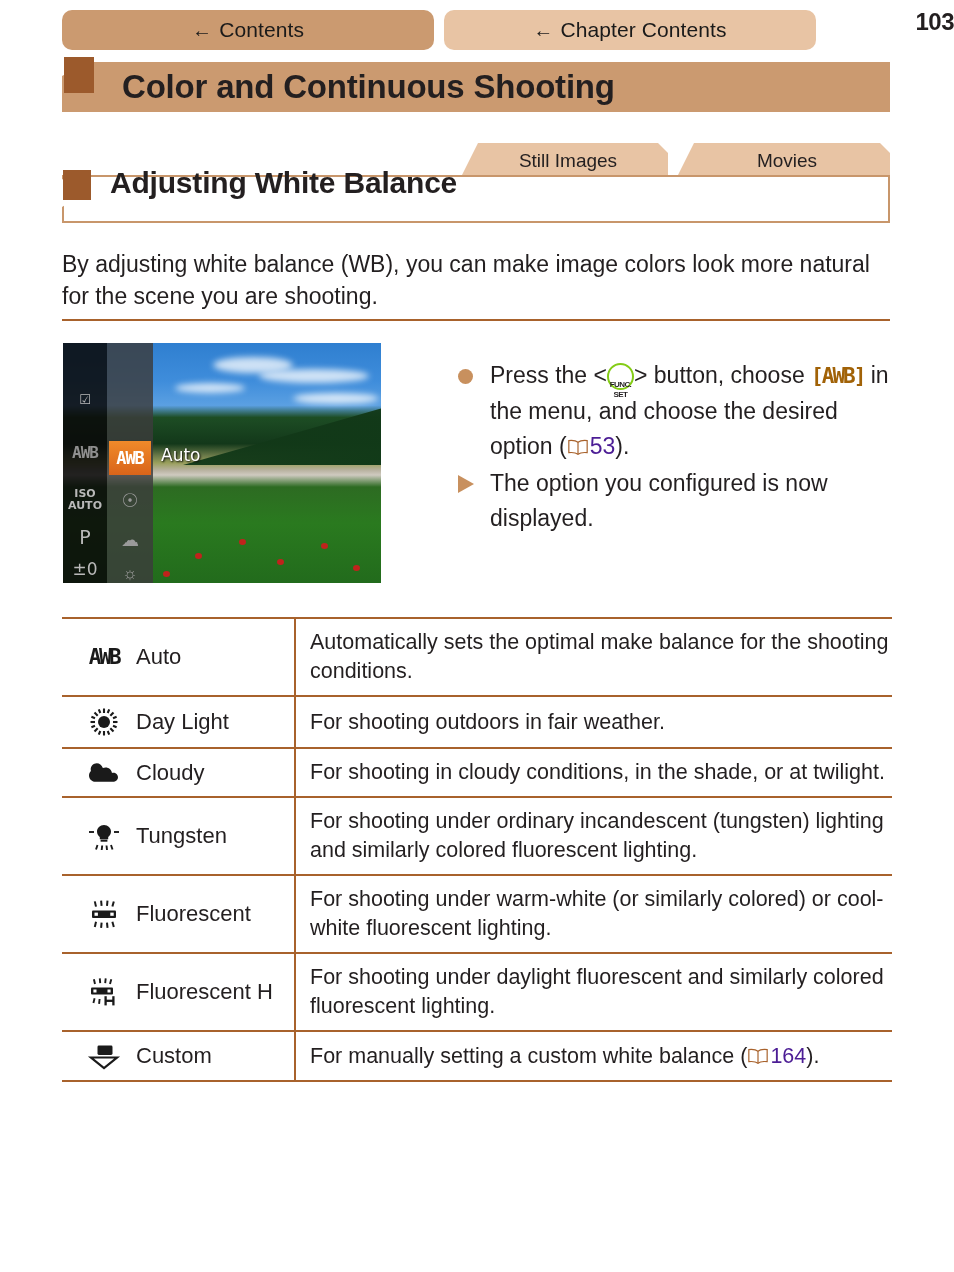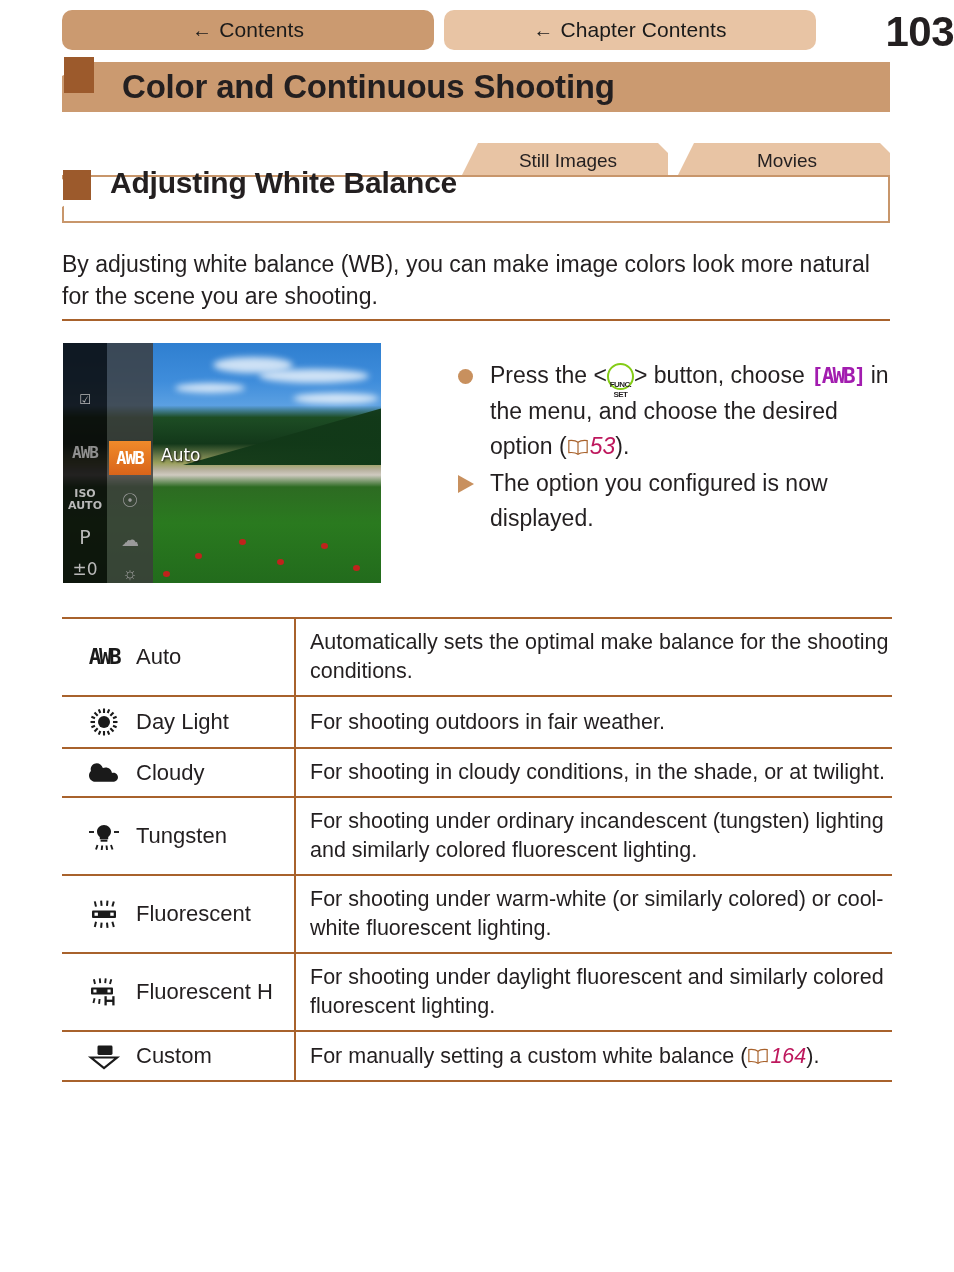--- a/index.html
+++ b/index.html
@@ -52,21 +52,21 @@
     margin-right: 7px;
     line-height: 1;
     font-weight: bold;
   }
   .page-num {
     position: absolute;
     left: 766px;
     top: -2px;
     width: 126px;
     text-align: right;
-    font-size: 42px;
+    font-size: 24px;
     font-weight: bold;
     color: #231f20;
     letter-spacing: -0.5px;
   }
 
   
   .chapter-bar {
     position: absolute;
     top: 62px;
     left: 62px;
@@ -331,29 +331,29 @@
     color: #231f20;
     letter-spacing: -0.6px;
   }
   .func-btn i.a { top: 2px; font-size: 8px; }
   .func-btn i.b { top: 12px; font-size: 8px; }
   .awb-tag {
     font-family: "DejaVu Sans Mono", monospace;
     font-weight: bold;
     font-size: 21px;
     letter-spacing: -2px;
-    color: #a21caf;
+    color: #a16207;
   }
   .book {
     display: inline-block;
     width: 22px; height: 17px;
     vertical-align: -2px;
     margin-right: 1px;
   }
-  .ref { color: #be185d; font-style: italic; }
+  .ref { color: #4c1d95; }
 
   
   .wb-table {
     position: absolute;
     top: 617px;
     left: 62px;
     width: 830px;
     border-collapse: collapse;
   }
   .wb-table td {

